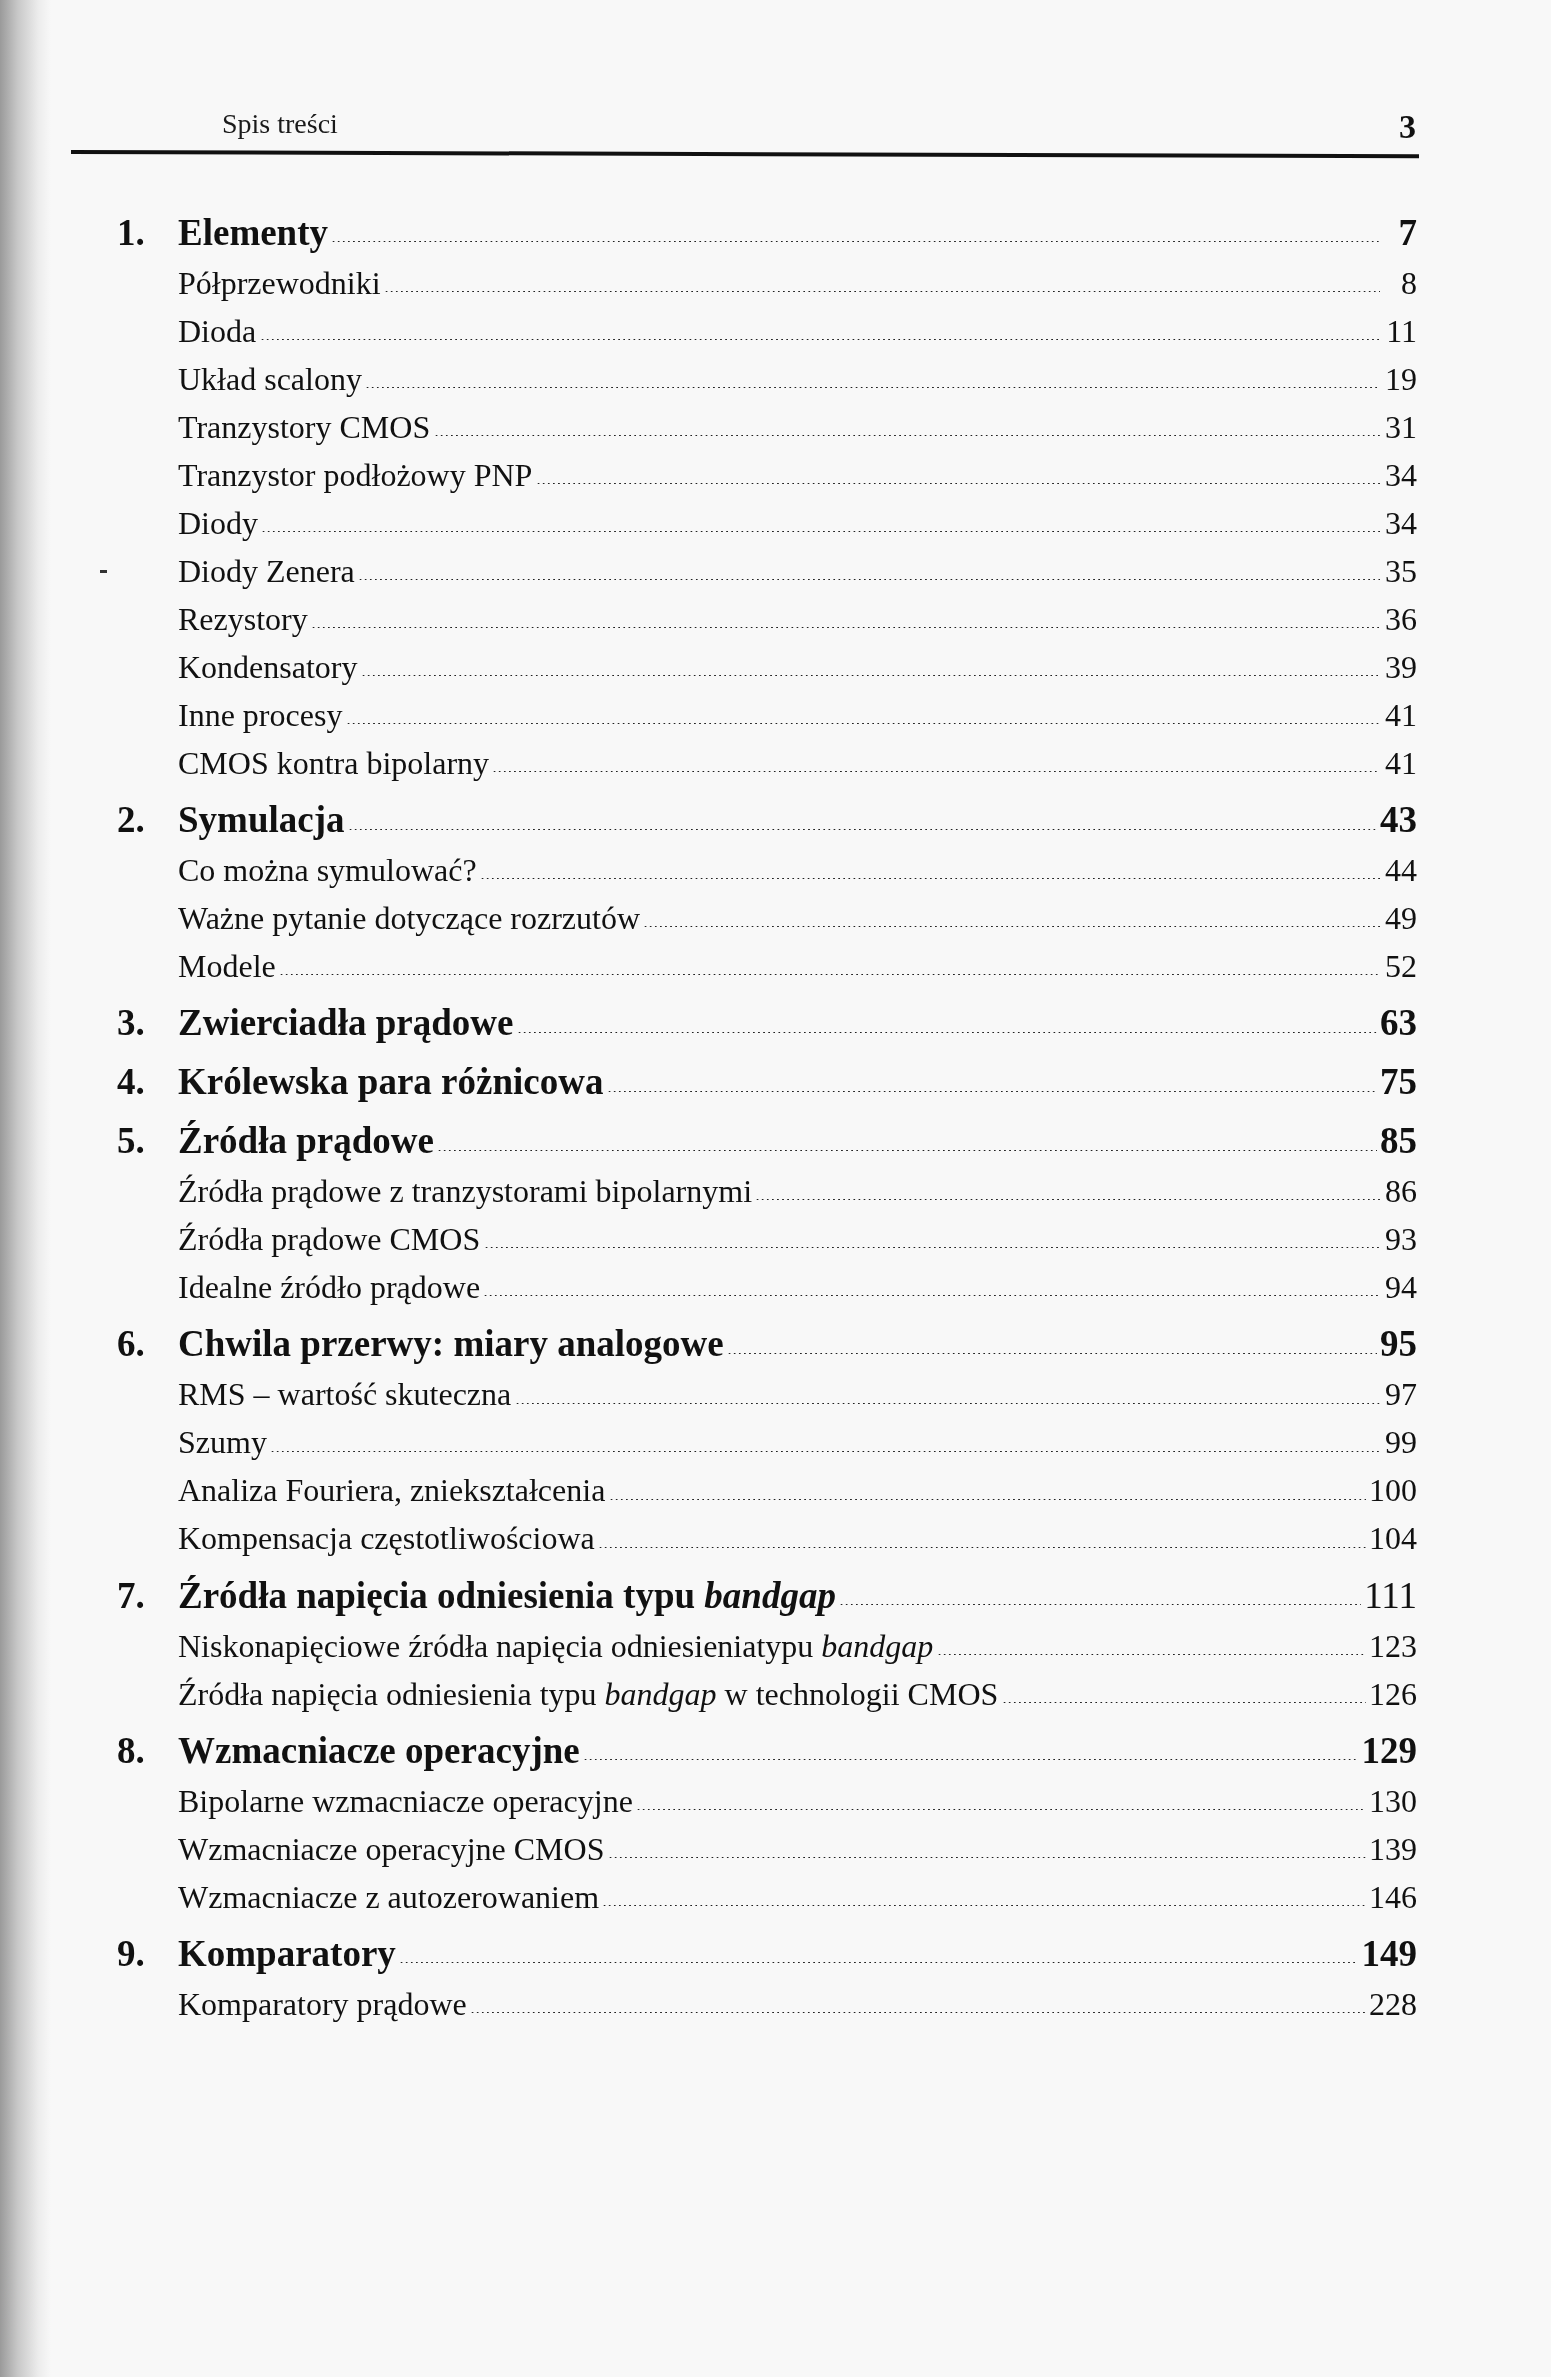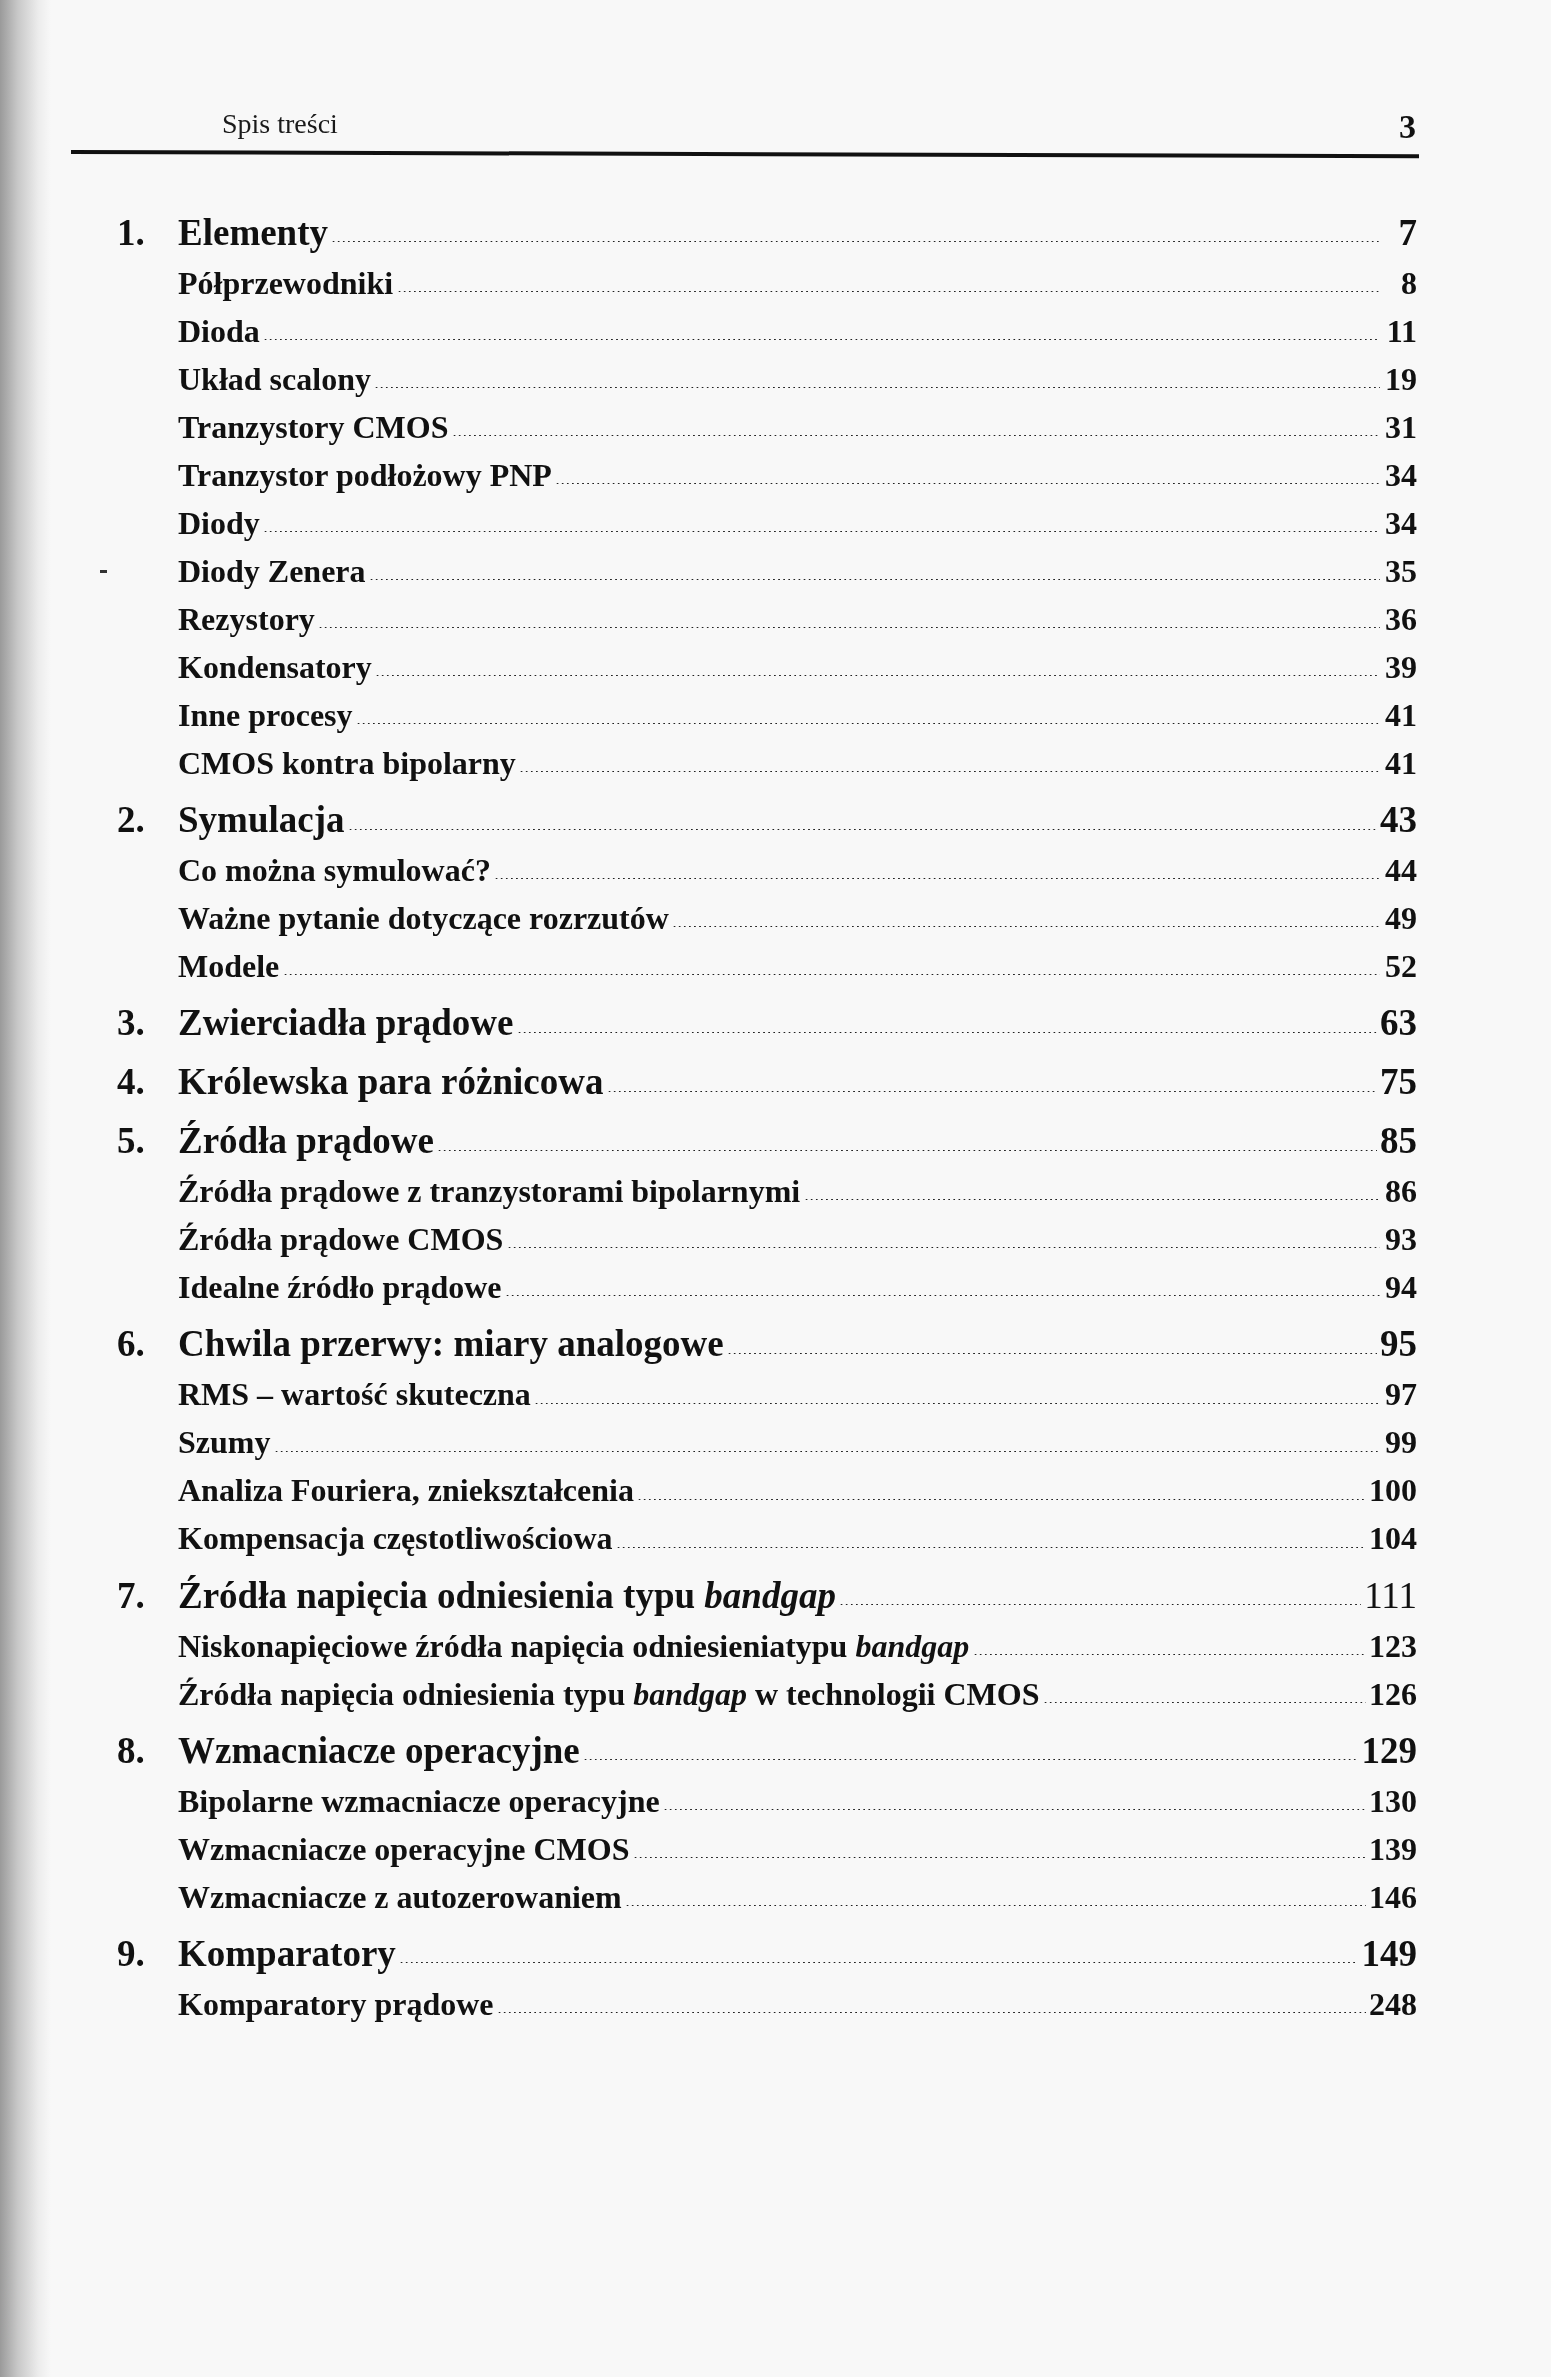--- a/index.html
+++ b/index.html
@@ -60,21 +60,20 @@
       top: 200px;
       width: 1300px;
     }
     .chapter {
       margin-bottom: 5.1px;
     }
     .row {
       display: flex;
       align-items: baseline;
       white-space: nowrap;
-      font-weight: bold;
     }
     .row.ch {
       font-weight: bold;
       font-size: 37px;
       height: 54px;
       align-items: flex-end;
     }
     .row.sub {
       font-size: 32px;
       height: 48px;
@@ -325,18 +324,18 @@
   <div class="chapter">
     <div class="row ch">
       <span class="num">9.</span>
       <span class="title">Komparatory</span>
       <span class="leader"></span>
       <span class="page">149</span>
     </div>
     <div class="row sub">
         <span class="title">Komparatory prądowe</span>
         <span class="leader"></span>
-        <span class="page">248</span>
+        <span class="page">228</span>
       </div>
   </div>
 
 </div>
 
 
 </body></html>

